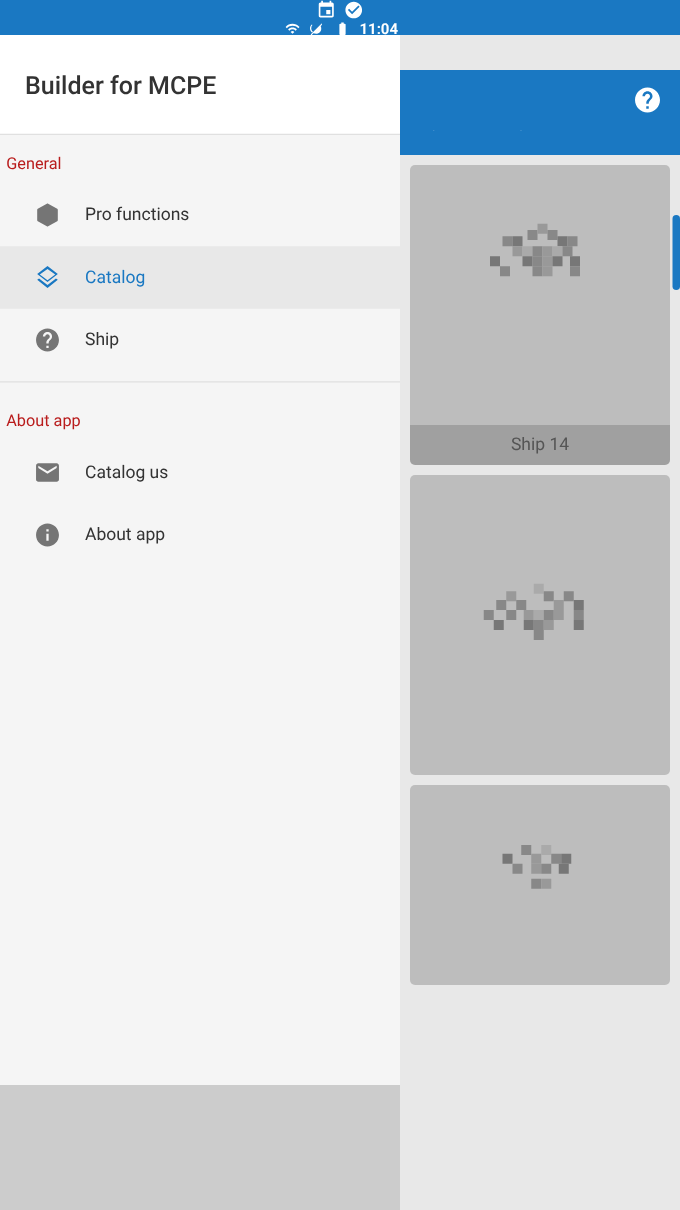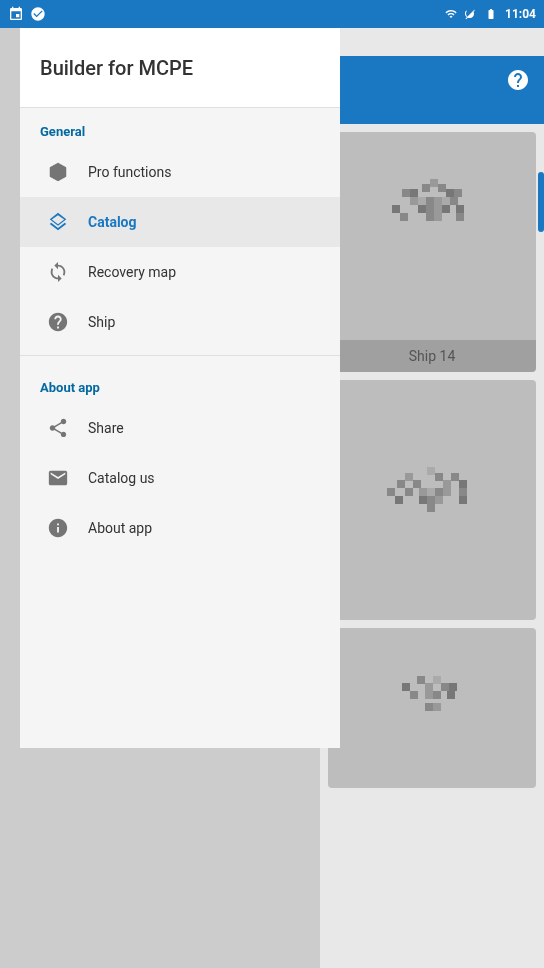--- a/index.html
+++ b/index.html
@@ -16,20 +16,21 @@
     .status-bar {
       position: absolute;
       top: 0; left: 0; right: 0;
       height: 28px;
       background: #1a78c2;
       display: flex;
       align-items: center;
       justify-content: space-between;
       padding: 0 8px;
       z-index: 100;
+      flex-direction: column;
     }
     .status-bar-left {
       display: flex;
       align-items: center;
       gap: 6px;
     }
     .status-bar-right {
       display: flex;
       align-items: center;
       gap: 4px;
@@ -48,26 +49,25 @@
       align-items: center;
       padding: 0 16px;
       z-index: 99;
     }
 
     
     .drawer-overlay {
       position: absolute;
       top: 28px; left: 0;
       width: 320px;
-      height: 720px;
+      height: 840px;
       background: #f5f5f5;
       z-index: 200;
       display: flex;
       flex-direction: column;
-      margin-left: 20px;
     }
 
     .drawer-header {
       height: 80px;
       background: white;
       display: flex;
       align-items: center;
       padding: 0 20px;
       border-bottom: 1px solid #e0e0e0;
     }
@@ -79,39 +79,38 @@
     }
 
     .drawer-content {
       flex: 1;
       overflow-y: auto;
       background: #f5f5f5;
     }
 
     .section-label {
       font-size: 13px;
-      color: #0369a1;
-      padding: 16px 20px 8px 20px;
-      font-weight: 700;
+      color: #b91c1c;
+      padding: 16px 20px 8px 5px;
+      font-weight: 400;
     }
 
     .menu-item {
       display: flex;
       align-items: center;
       padding: 14px 20px;
       cursor: pointer;
       background: transparent;
       transition: background 0.15s;
     }
     .menu-item.active {
       background: #e8e8e8;
     }
     .menu-item.active .menu-label {
       color: #1a78c2;
-      font-weight: bold;
     }
     .menu-item.active .menu-icon {
       color: #1a78c2;
     }
 
     .menu-icon {
       width: 36px;
       font-size: 20px;
       color: #757575;
       display: flex;
@@ -279,52 +278,36 @@
 
     <div class="menu-item active">
       <span class="menu-icon">
         <svg width="22" height="22" viewBox="0 0 24 24" fill="#1a78c2">
           <path d="M11.99 18.54l-7.37-5.73L3 14.07l9 7 9-7-1.63-1.27-7.38 5.74zm.01-2.54l7.36-5.73L21 8.93 12 2 3 8.93l1.63 1.34L12 16zm0-11.47L18.74 9.4 12 14.47 5.26 9.4 12 4.53z"></path>
         </svg>
       </span>
       <span class="menu-label">Catalog</span>
     </div>
 
-    <div class="menu-item">
-      <span class="menu-icon">
-        <svg width="22" height="22" viewBox="0 0 24 24" fill="#757575">
-          <path d="M12 4V1L8 5l4 4V6c3.31 0 6 2.69 6 6 0 1.01-.25 1.97-.7 2.8l1.46 1.46C19.54 15.03 20 13.57 20 12c0-4.42-3.58-8-8-8zm0 14c-3.31 0-6-2.69-6-6 0-1.01.25-1.97.7-2.8L5.24 7.74C4.46 8.97 4 10.43 4 12c0 4.42 3.58 8 8 8v3l4-4-4-4v3z"></path>
-        </svg>
-      </span>
-      <span class="menu-label">Recovery map</span>
-    </div>
 
 
     <div class="menu-item">
       <span class="menu-icon">
         <svg width="22" height="22" viewBox="0 0 24 24" fill="#757575">
           <path d="M12 2C6.48 2 2 6.48 2 12s4.48 10 10 10 10-4.48 10-10S17.52 2 12 2zm1 17h-2v-2h2v2zm2.07-7.75l-.9.92C13.45 12.9 13 13.5 13 15h-2v-.5c0-1.1.45-2.1 1.17-2.83l1.24-1.26c.37-.36.59-.86.59-1.41 0-1.1-.9-2-2-2s-2 .9-2 2H8c0-2.21 1.79-4 4-4s4 1.79 4 4c0 .88-.36 1.68-.93 2.25z"></path>
         </svg>
       </span>
       <span class="menu-label">Ship</span>
     </div>
 
     <div class="divider"></div>
 
     <div class="section-label">About app</div>
 
 
-    <div class="menu-item">
-      <span class="menu-icon">
-        <svg width="22" height="22" viewBox="0 0 24 24" fill="#757575">
-          <path d="M18 16.08c-.76 0-1.44.3-1.96.77L8.91 12.7c.05-.23.09-.46.09-.7s-.04-.47-.09-.7l7.05-4.11c.54.5 1.25.81 2.04.81 1.66 0 3-1.34 3-3s-1.34-3-3-3-3 1.34-3 3c0 .24.04.47.09.7L8.04 9.81C7.5 9.31 6.79 9 6 9c-1.66 0-3 1.34-3 3s1.34 3 3 3c.79 0 1.5-.31 2.04-.81l7.12 4.16c-.05.21-.08.43-.08.65 0 1.61 1.31 2.92 2.92 2.92 1.61 0 2.92-1.31 2.92-2.92s-1.31-2.92-2.92-2.92z"></path>
-        </svg>
-      </span>
-      <span class="menu-label">Share</span>
-    </div>
 
     <div class="menu-item">
       <span class="menu-icon">
         <svg width="22" height="22" viewBox="0 0 24 24" fill="#757575">
           <path d="M20 4H4c-1.1 0-1.99.9-1.99 2L2 18c0 1.1.9 2 2 2h16c1.1 0 2-.9 2-2V6c0-1.1-.9-2-2-2zm0 4l-8 5-8-5V6l8 5 8-5v2z"></path>
         </svg>
       </span>
       <span class="menu-label">Catalog us</span>
     </div>
 

